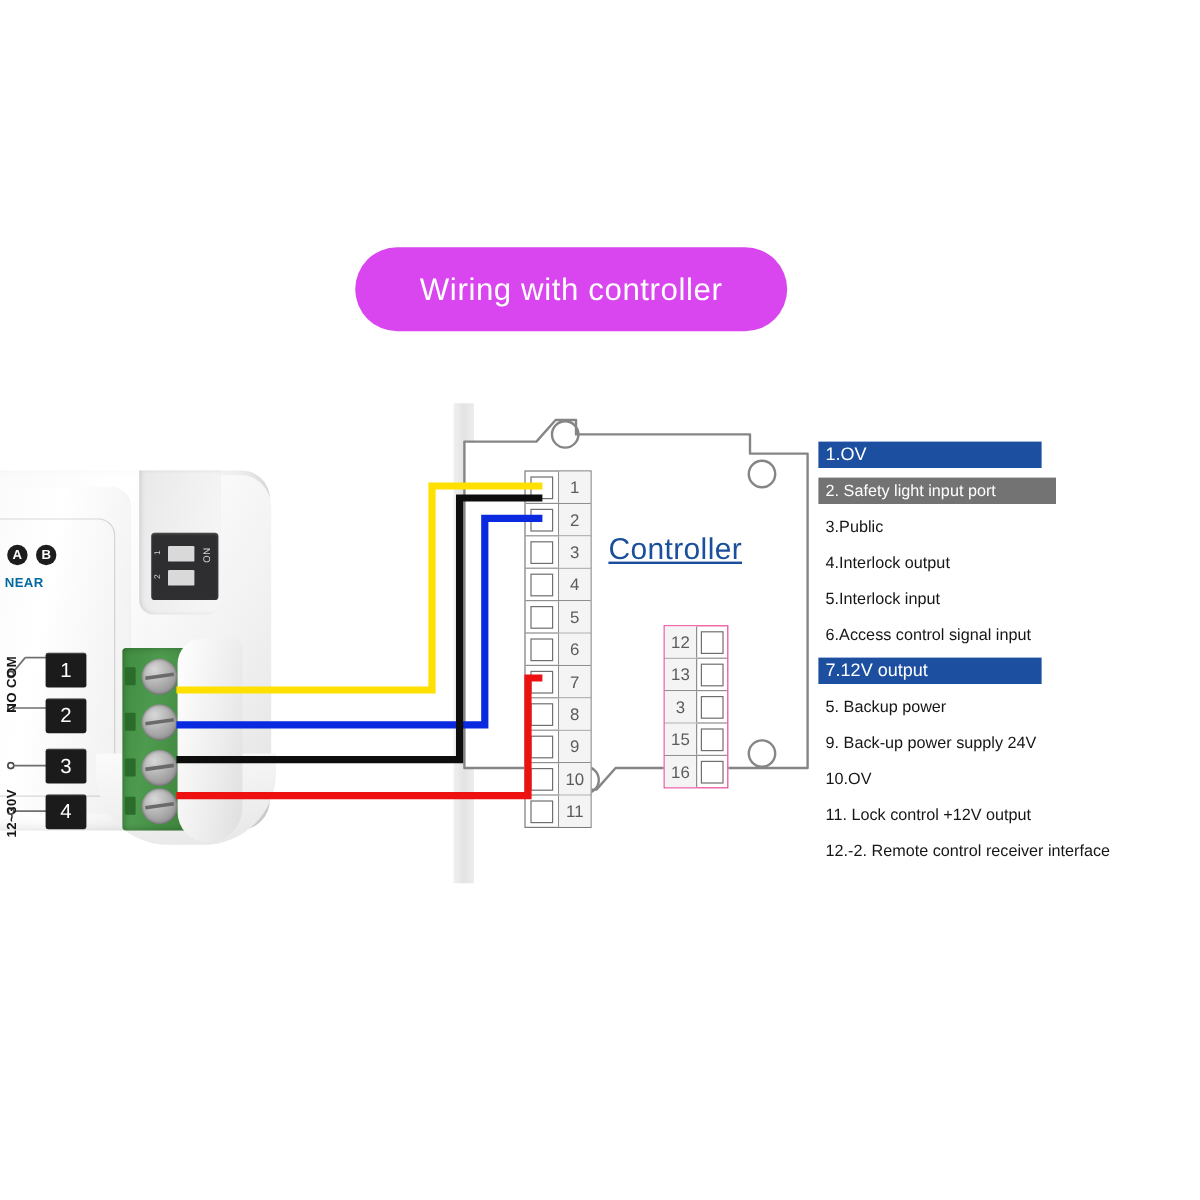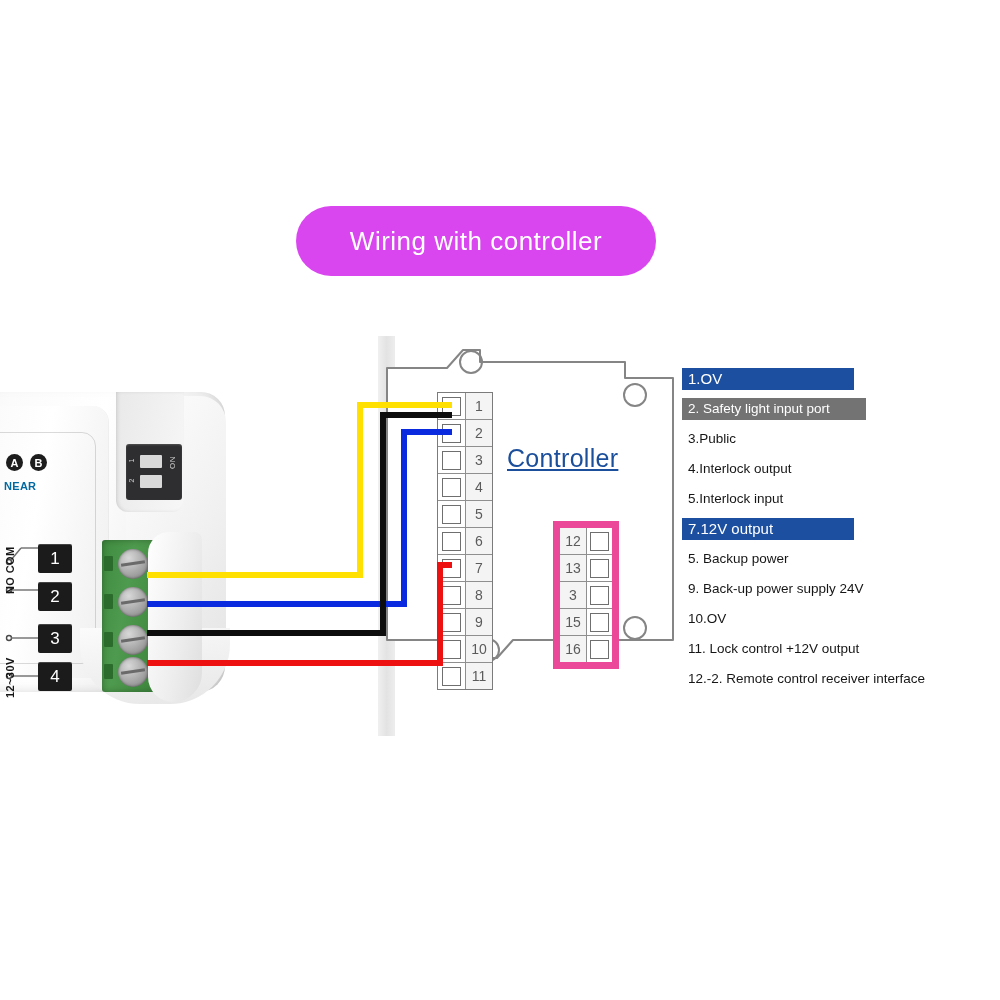--- a/index.html
+++ b/index.html
@@ -343,21 +343,21 @@
     color: #5b5b5b;
     background: #f4f4f4;
   }
 
   
   #terminal-strip-2 {
     position: absolute;
     left: 553px;
     top: 521px;
     width: 52px;
-    border: 7px solid #ec4899;
+    border: 1px solid #ec4899;
     background: #ffffff;
   }
   #terminal-strip-2 .term-row { height: 26px; }
   #terminal-strip-2 .term-num {
     order: 0;
     flex: 0 0 26px;
     border-right: 1px solid #8f8f8f;
     background: #f4f4f4;
   }
   #terminal-strip-2 .term-socket {
@@ -380,21 +380,21 @@
     height: 22px;
     line-height: 22px;
     margin-bottom: 8px;
     padding-left: 6px;
     white-space: nowrap;
   }
   .legend-item.hl {
     background: #1c4fa0;
     color: #ffffff;
     display: inline-block;
-    padding-right: 6px;
+    padding-right: 20px;
   }
   .legend-item.hl.w1 { width: 160px; font-size: 15px; }
   .legend-item.hl.w2 { width: 172px; }
   .legend-item.hl.w7 { width: 160px; font-size: 15px; }
   .legend-row { height: 30px; }
 </style>
 </head>
 <body>
 
 <div id="title-banner" style="background: #d946ef;">
@@ -580,19 +580,20 @@
 
   <polyline id="w-red" points="150,663 440,663 440,565 449,565" fill="none" stroke-width="6" stroke-linecap="square" stroke="#ee1111"></polyline>
 </svg>
 
 <div id="legend">
   <div class="legend-row"><span class="legend-item hl w1" style="background: rgb(28, 79, 160);">1.OV</span></div>
   <div class="legend-row"><span class="legend-item hl w2" style="background: #737373;">2. Safety light input port</span></div>
   <div class="legend-row"><span class="legend-item">3.Public</span></div>
   <div class="legend-row"><span class="legend-item">4.Interlock output</span></div>
   <div class="legend-row"><span class="legend-item">5.Interlock input</span></div>
+  <div class="legend-row"><span class="legend-item">6.Access control signal input</span></div>
   <div class="legend-row"><span class="legend-item hl w7" style="background: rgb(28, 79, 160);">7.12V output</span></div>
   <div class="legend-row"><span class="legend-item">5. Backup power</span></div>
   <div class="legend-row"><span class="legend-item">9. Back-up power supply 24V</span></div>
   <div class="legend-row"><span class="legend-item">10.OV</span></div>
   <div class="legend-row"><span class="legend-item">11. Lock control +12V output</span></div>
   <div class="legend-row"><span class="legend-item">12.-2. Remote control receiver interface</span></div>
 </div>
 
 </body></html>

